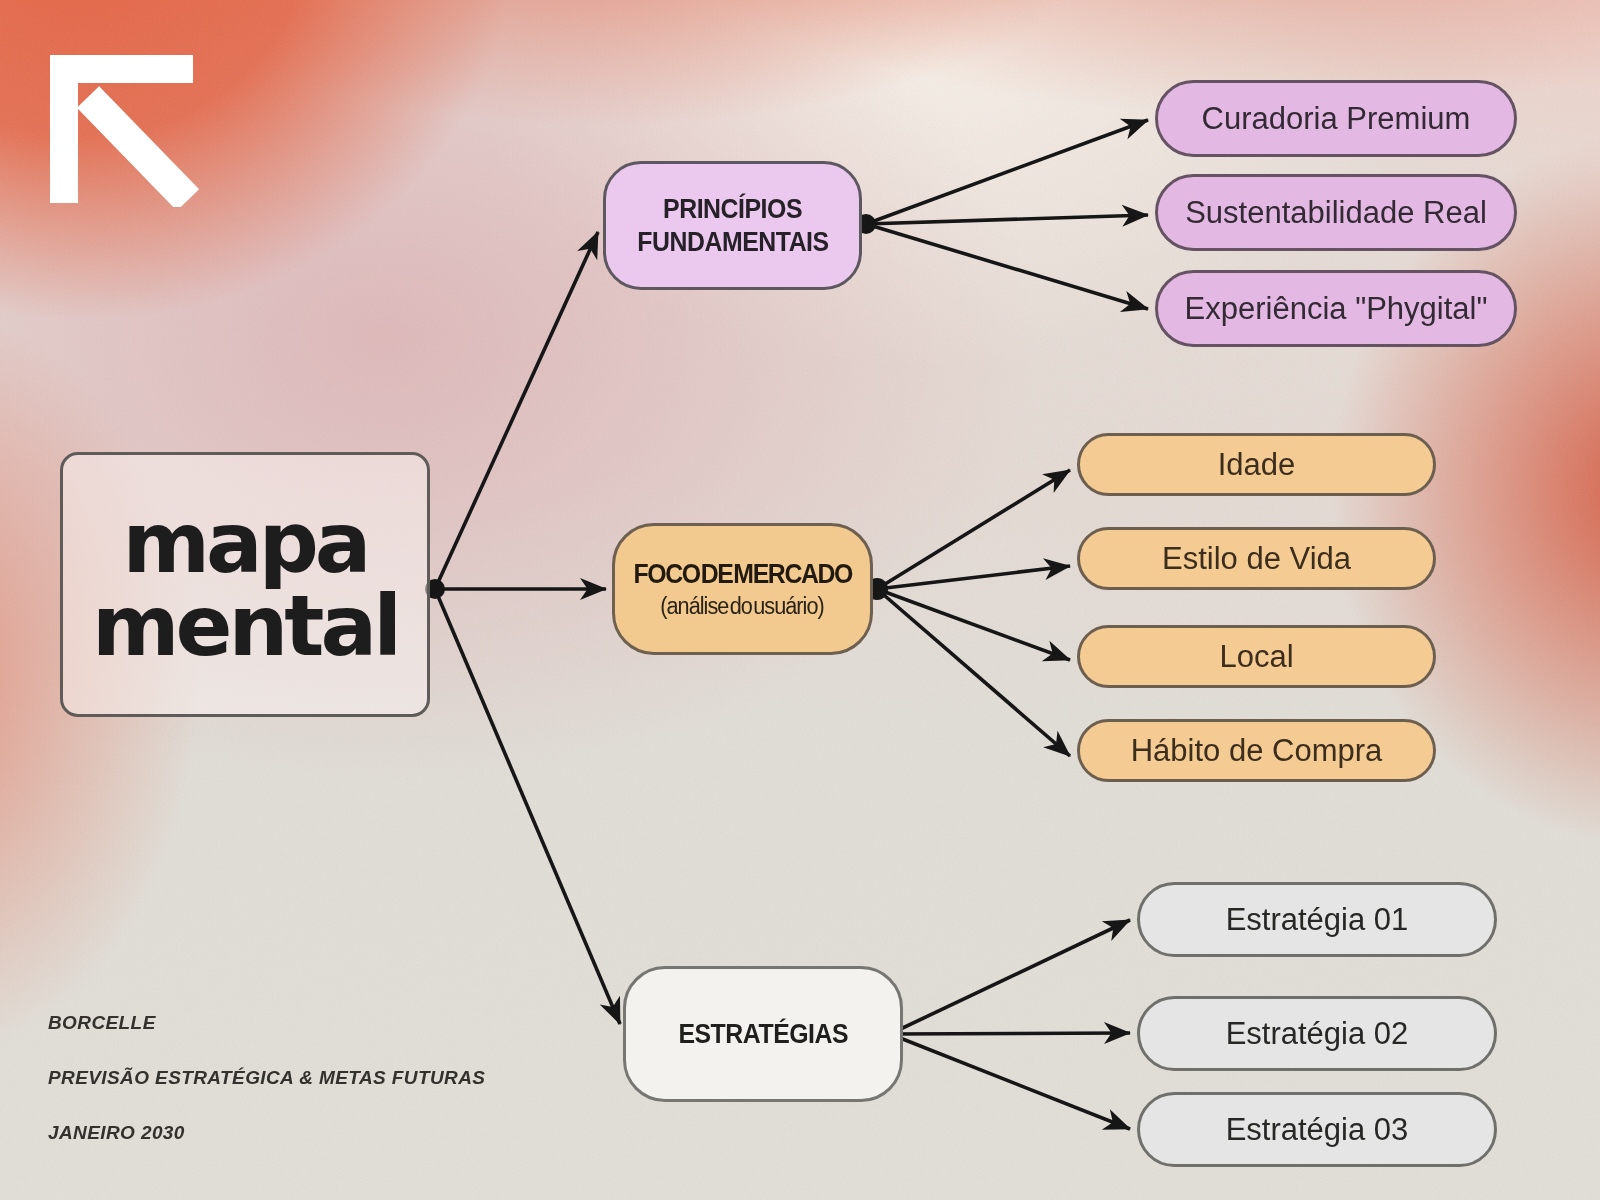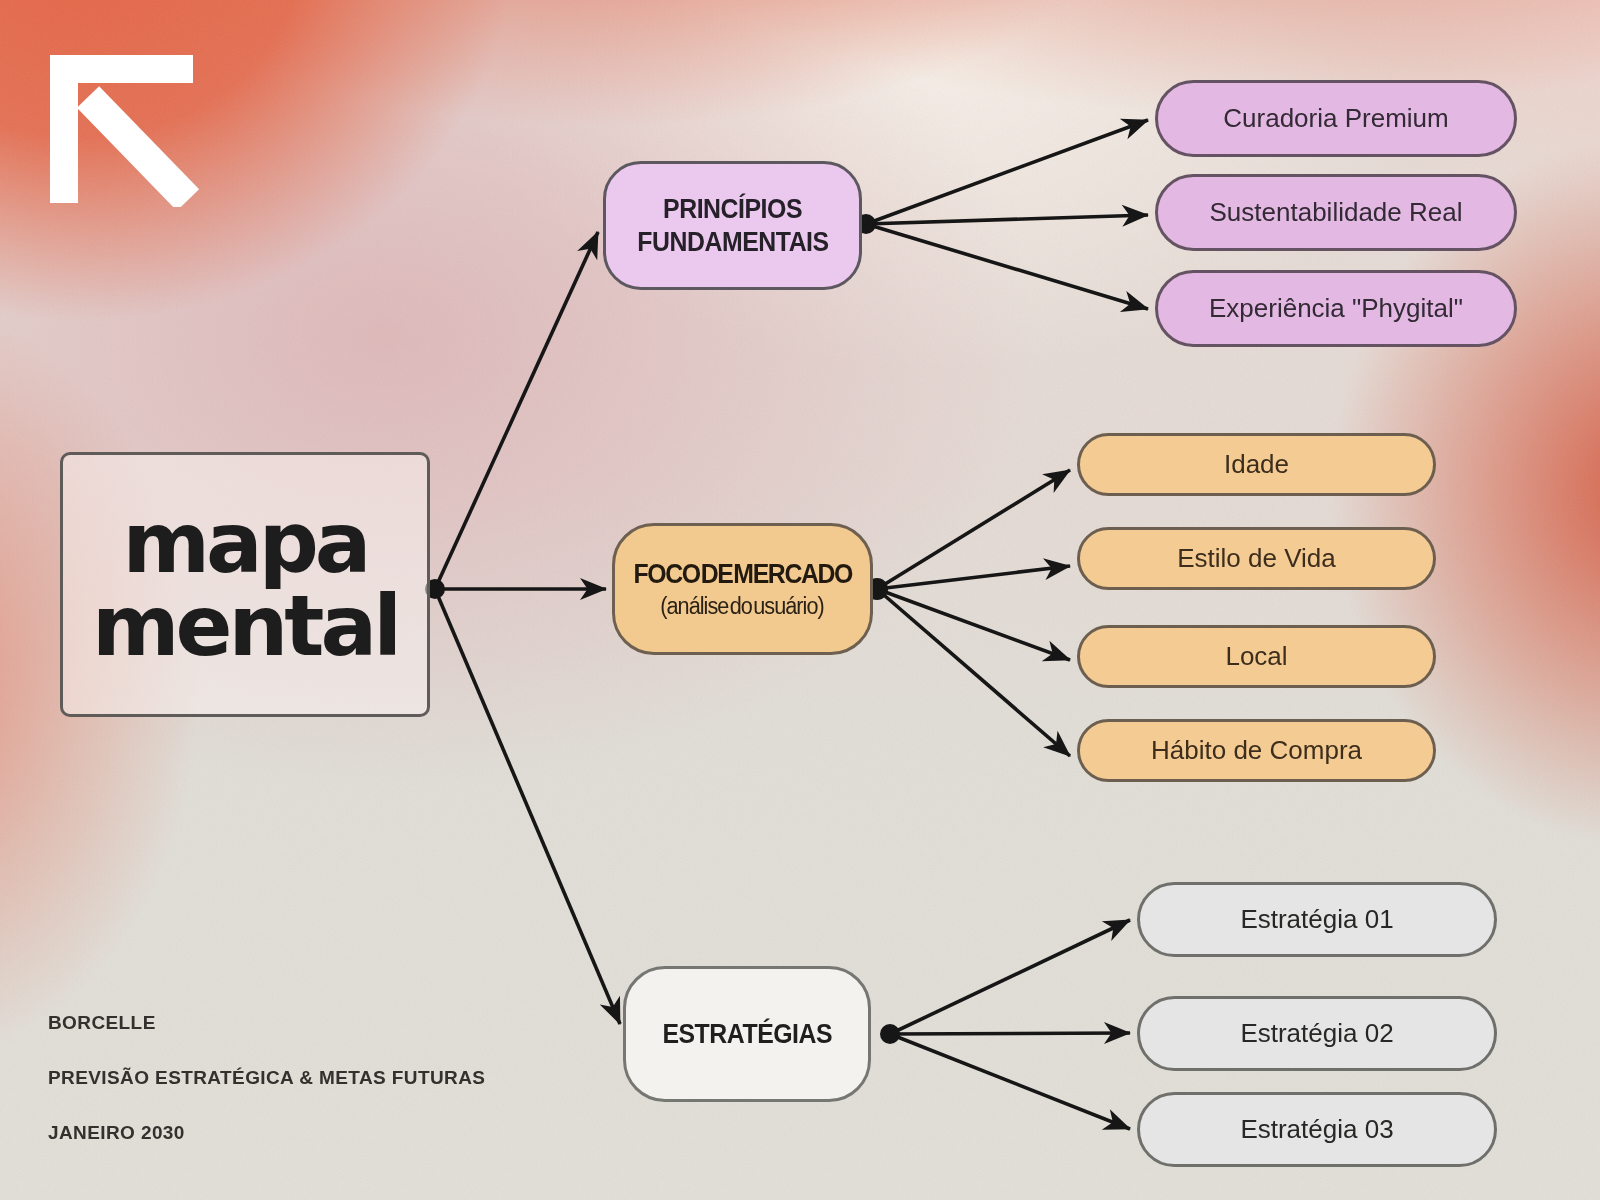--- a/index.html
+++ b/index.html
@@ -27,63 +27,63 @@
   
   .node{
     position:absolute;display:flex;flex-direction:column;
     align-items:center;justify-content:center;text-align:center;
     box-sizing:border-box;
   }
   
   #root-node{
     left:60px;top:452px;width:370px;height:265px;
     background:rgba(250,244,242,.50);
-    border:3px solid #5f5b59;border-radius:10px;
+    border:3px solid #5f5b59;border-radius:18px;
   }
   #root-node .t{
     font-family:"DejaVu Sans", sans-serif;
     font-weight:800;font-size:84px;line-height:.98;
     letter-spacing:-4px;color:#1d1d1d;
   }
   
   .branch{border-radius:38px;}
   #branch-principios{
     left:603px;top:161px;width:259px;height:129px;
     background:#ebc8ee;border:3px solid #5d5760;
   }
   #branch-foco{
     left:612px;top:523px;width:261px;height:132px;
     background:#f2c98e;border:3px solid #6e6050;border-radius:42px;
   }
   #branch-estrategias{
-    left:623px;top:966px;width:248px;height:136px;
+    left:623px;top:966px;width:280px;height:136px;
     background:#f3f2ee;border:3px solid #767672;border-radius:42px;
   }
   .branch-title{
     font-weight:700;font-size:27px;line-height:1.22;color:#262029;
     letter-spacing:-.5px;transform:scaleX(.92);white-space:nowrap;
   }
   #branch-foco .branch-title{color:#221a10;letter-spacing:-1.5px;word-spacing:-5px;}
   #branch-foco .branch-sub{
     font-size:23px;color:#2a2216;letter-spacing:-1px;word-spacing:-4px;
     transform:scaleX(.94);margin-top:2px;white-space:nowrap;
   }
   #branch-estrategias .branch-title{color:#1f1f1d;}
   
   .pill{
     position:absolute;display:flex;align-items:center;justify-content:center;
     box-sizing:border-box;border-radius:40px;text-align:left;
-    font-size:26px;white-space:nowrap;
+    font-size:31px;white-space:nowrap;
   }
   .pill.purple{left:1155px;width:362px;height:77px;background:#e3b9e3;border:3px solid #655263;color:#332a35;}
   .pill.orange{left:1077px;width:359px;height:63px;background:#f4cb92;border:3px solid #6d5f50;color:#3c2d1d;}
   .pill.white {left:1137px;width:360px;height:75px;background:#e5e5e5;border:3px solid #6f6f6b;color:#27272.5px;color:#272725;}
   
   #footer{position:absolute;left:48px;top:1012px;color:#33312d;}
-  #footer div{font-weight:700;font-size:19px;letter-spacing:.4px;margin-bottom:33px;white-space:nowrap;}
+  #footer div{font-weight:700;font-size:19px;letter-spacing:.4px;margin-bottom:33px;white-space:nowrap;font-style:italic;}
   
   #arrow-icon{position:absolute;left:50px;top:55px;}
 </style>
 </head>
 <body>
 
 <div id="stage">
 
   <div id="bg"></div>
 

